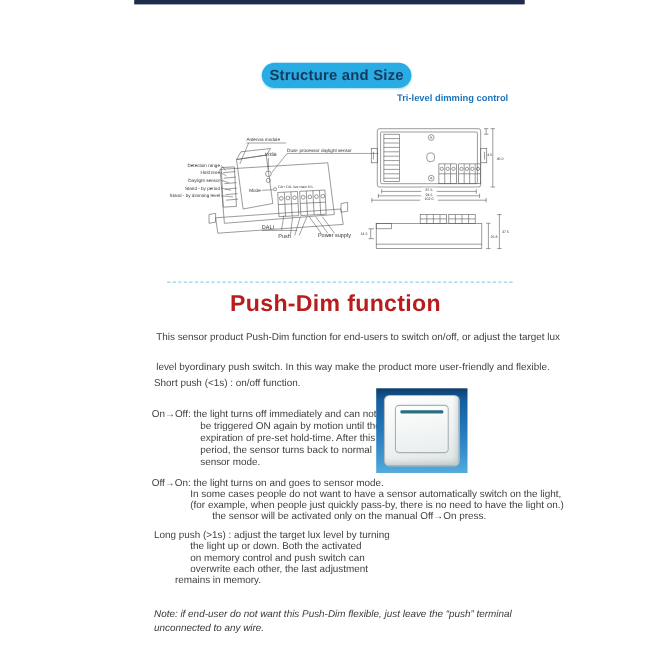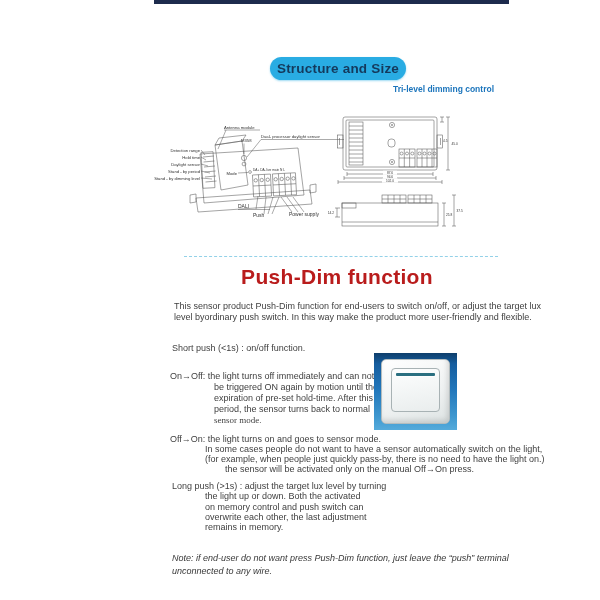--- a/index.html
+++ b/index.html
@@ -1,20 +1,20 @@
 <!DOCTYPE html>
 <html><head>
 <meta charset="utf-8">
 <style>
   html,body{margin:0;padding:0;}
   body{
     width:600px;height:600px;background:#ffffff;position:relative;overflow:hidden;
     font-family:"Liberation Sans", sans-serif;
   }
-  .abs{position:absolute;margin-left:32px;}
+  .abs{position:absolute;}
   .top-bar{left:122px;top:0;width:355px;height:4px;background:#1d2b4d;}
   .badge{
     left:238px;top:57px;width:136px;height:23px;background:#29ace3;border-radius:12px;
     display:flex;align-items:center;justify-content:center;
     font-size:13.5px;font-weight:bold;color:#14395c;letter-spacing:0.2px;
     box-shadow:0 1px 2px rgba(41,172,227,0.45);
   }
   .subtitle{
     left:150px;top:84px;width:312px;text-align:right;
     font-size:8.5px;font-weight:bold;color:#1c75bc;
@@ -249,42 +249,42 @@
     <text class="lbl3" x="326" y="111">25.8</text>
     <text class="lbl3" x="336.5" y="107">37.5</text>
   </g>
 </svg>
 
 <div class="abs divider"></div>
 
 <div class="abs pd-title">Push-Dim function</div>
 
 <div class="abs t9" style="left:142px;top:301px;">This sensor product Push-Dim function for end-users to switch on/off, or adjust the target lux</div>
-<div class="abs t9" style="left:142px;top:312px;text-align:center;">level byordinary push switch. In this way make the product more user-friendly and flexible.</div>
+<div class="abs t9" style="left:142px;top:328px;text-align:center;">level byordinary push switch. In this way make the product more user-friendly and flexible.</div>
 
 <div class="abs t9" style="left:140px;top:343px;">Short push (&lt;1s) : on/off function.</div>
 
 <div class="abs t9" style="left:138px;top:371px;">On→Off: the light turns off immediately and can not</div>
 <div class="abs t9" style="left:182px;top:382px;">be triggered ON again by motion until the</div>
 <div class="abs t9" style="left:182px;top:393px;">expiration of pre-set hold-time. After this</div>
 <div class="abs t9" style="left:182px;top:404px;">period, the sensor turns back to normal</div>
-<div class="abs t9" style="left:182px;top:415px;font-family:Liberation Serif, serif;">sensor mode.</div>
+<div class="abs t9" style="left:182px;top:415px;">sensor mode.</div>
 
 <div class="abs t9" style="left:138px;top:434px;">Off→On: the light turns on and goes to sensor mode.</div>
 <div class="abs t9" style="left:173px;top:444px;">In some cases people do not want to have a sensor automatically switch on the light,</div>
 <div class="abs t9" style="left:173px;top:454px;">(for example, when people just quickly pass-by, there is no need to have the light on.)</div>
 <div class="abs t9" style="left:173px;top:464px;padding-left:20px;">the sensor will be activated only on the manual Off→On press.</div>
 
 <div class="abs t9" style="left:140px;top:481px;">Long push (&gt;1s) : adjust the target lux level by turning</div>
 <div class="abs t9" style="left:173px;top:491px;">the light up or down. Both the activated</div>
 <div class="abs t9" style="left:173px;top:502px;">on memory control and push switch can</div>
 <div class="abs t9" style="left:173px;top:512px;">overwrite each other, the last adjustment</div>
-<div class="abs t9" style="left:173px;top:522px;">remains in memory.</div>
-
-<div class="abs t9 note" style="left:140px;top:553px;">Note: if end-user do not want press Push-Dim function, just leave the “push” terminal</div>
+<div class="abs t9" style="left:159px;top:522px;">remains in memory.</div>
+
+<div class="abs t9 note" style="left:140px;top:553px;">Note: if end-user do not want this Push-Dim flexible, just leave the “push” terminal</div>
 <div class="abs t9 note" style="left:140px;top:566px;">unconnected  to any wire.</div>
 
 <div class="abs switch-photo">
   <div class="switch-plate">
     <div class="switch-rocker">
       <div class="switch-slot"></div>
     </div>
   </div>
 </div>
 

